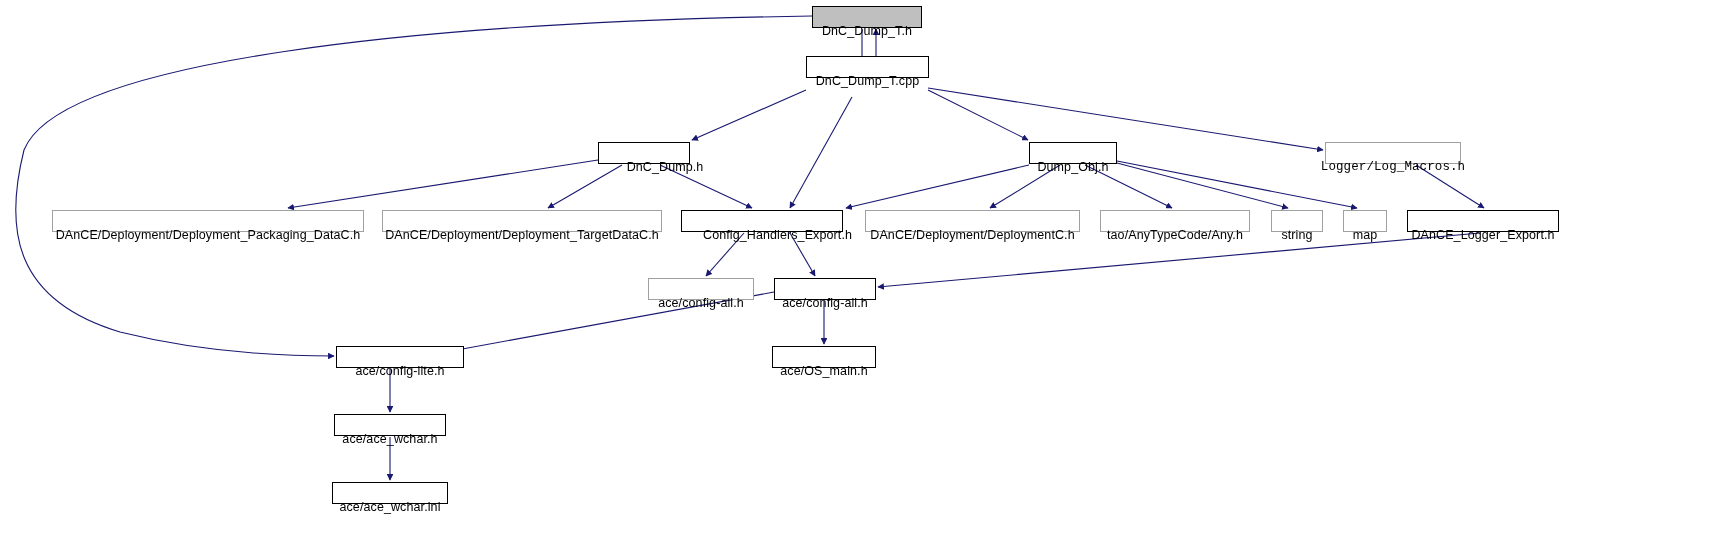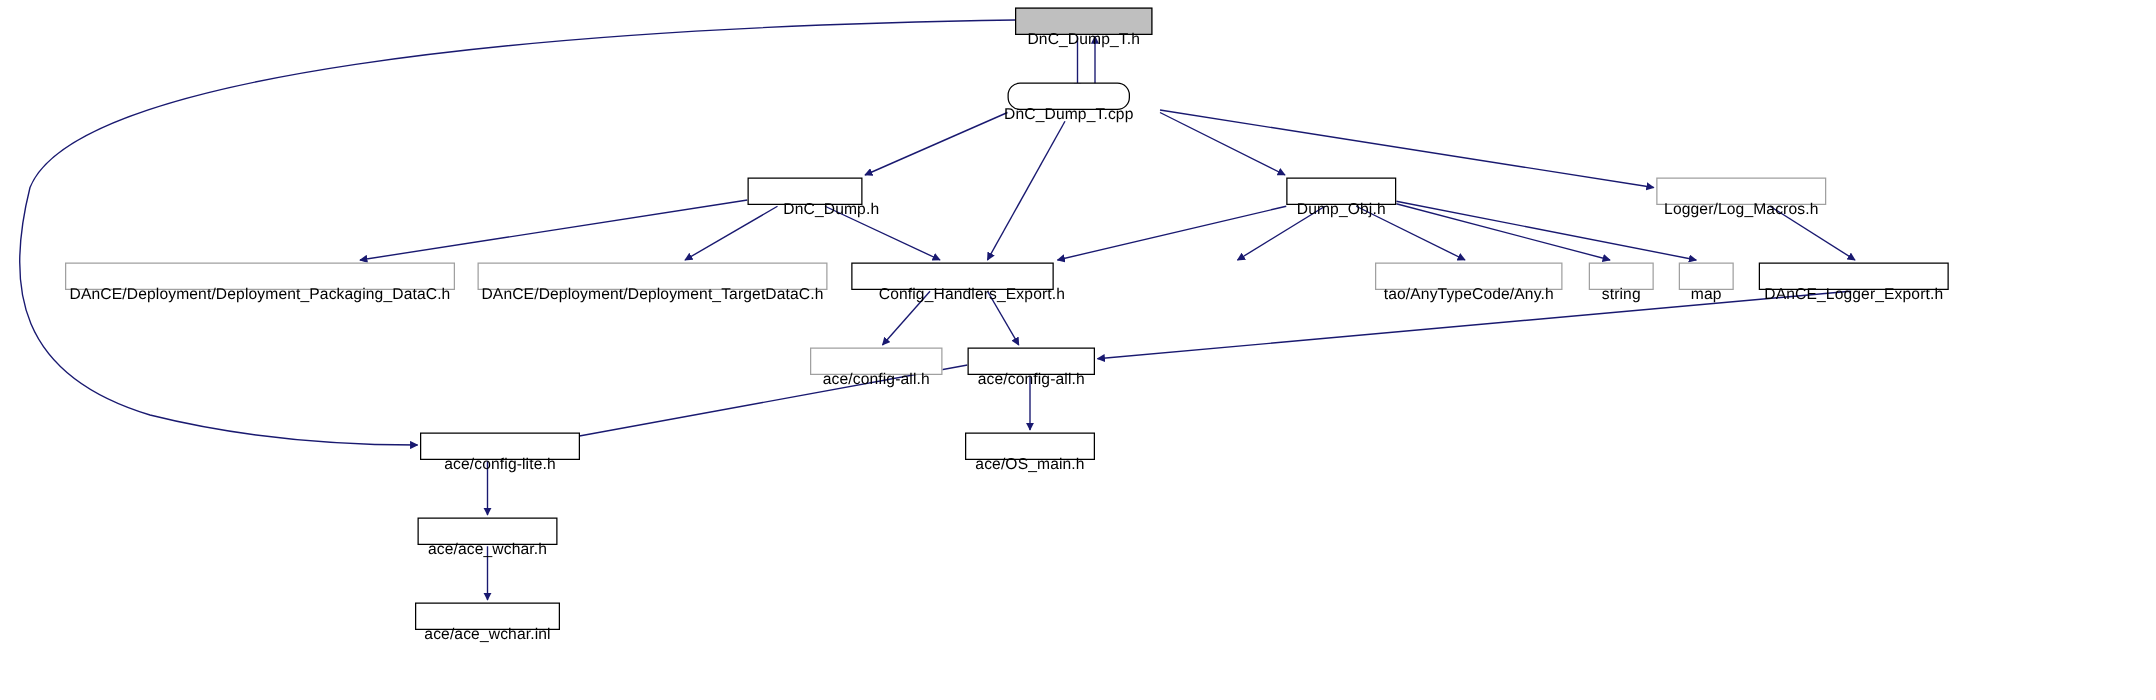--- a/index.html
+++ b/index.html
@@ -98,48 +98,51 @@
       <path d="M 390 369 L 390 412"></path>
 
       <path d="M 390 437 L 390 480"></path>
     </g>
   </svg>
 
   <div class="node root" style="left:812px; top:6px; width:110px;">
     <span class="node-label">DnC_Dump_T.h</span>
   </div>
 
-  <div class="node strong" style="left:806px; top:66px; width:98px;border-radius:10px;">
+  <div class="node strong" style="left:806px; top:56px; width:123px;">
     <span class="node-label">DnC_Dump_T.cpp</span>
   </div>
 
   <div class="node strong" style="left:598px; top:142px; width:92px;padding-left:48px;">
     <span class="node-label">DnC_Dump.h</span>
   </div>
 
   <div class="node strong" style="left:1029px; top:142px; width:88px;">
     <span class="node-label">Dump_Obj.h</span>
   </div>
 
-  <div class="node" style="left:1325px; top:142px; width:136px;">
+  <div class="node" style="left:1325px; top:142px; width:136px;font-family:Liberation Mono, monospace;">
     <span class="node-label">Logger/Log_Macros.h</span>
   </div>
 
   <div class="node" style="left:52px; top:210px; width:312px;">
     <span class="node-label">DAnCE/Deployment/Deployment_Packaging_DataC.h</span>
   </div>
 
   <div class="node" style="left:382px; top:210px; width:280px;">
     <span class="node-label">DAnCE/Deployment/Deployment_TargetDataC.h</span>
   </div>
 
   <div class="node strong" style="left:681px; top:210px; width:162px;padding-left:37px;">
     <span class="node-label">Config_Handlers_Export.h</span>
   </div>
 
+  <div class="node" style="left:865px; top:210px; width:215px;">
+    <span class="node-label">DAnCE/Deployment/DeploymentC.h</span>
+  </div>
 
   <div class="node" style="left:1100px; top:210px; width:150px;align-items:center;">
     <span class="node-label">tao/AnyTypeCode/Any.h</span>
   </div>
 
   <div class="node" style="left:1271px; top:210px; width:52px;">
     <span class="node-label">string</span>
   </div>
 
   <div class="node" style="left:1343px; top:210px; width:44px;">

